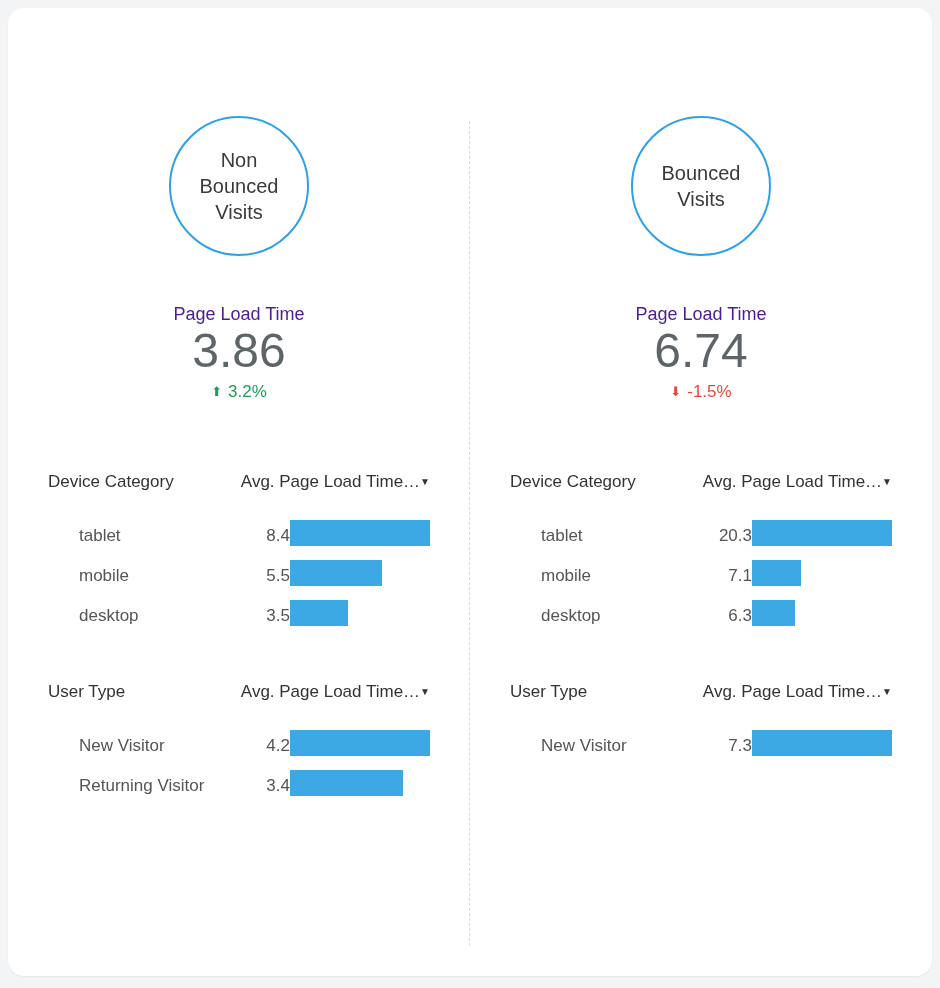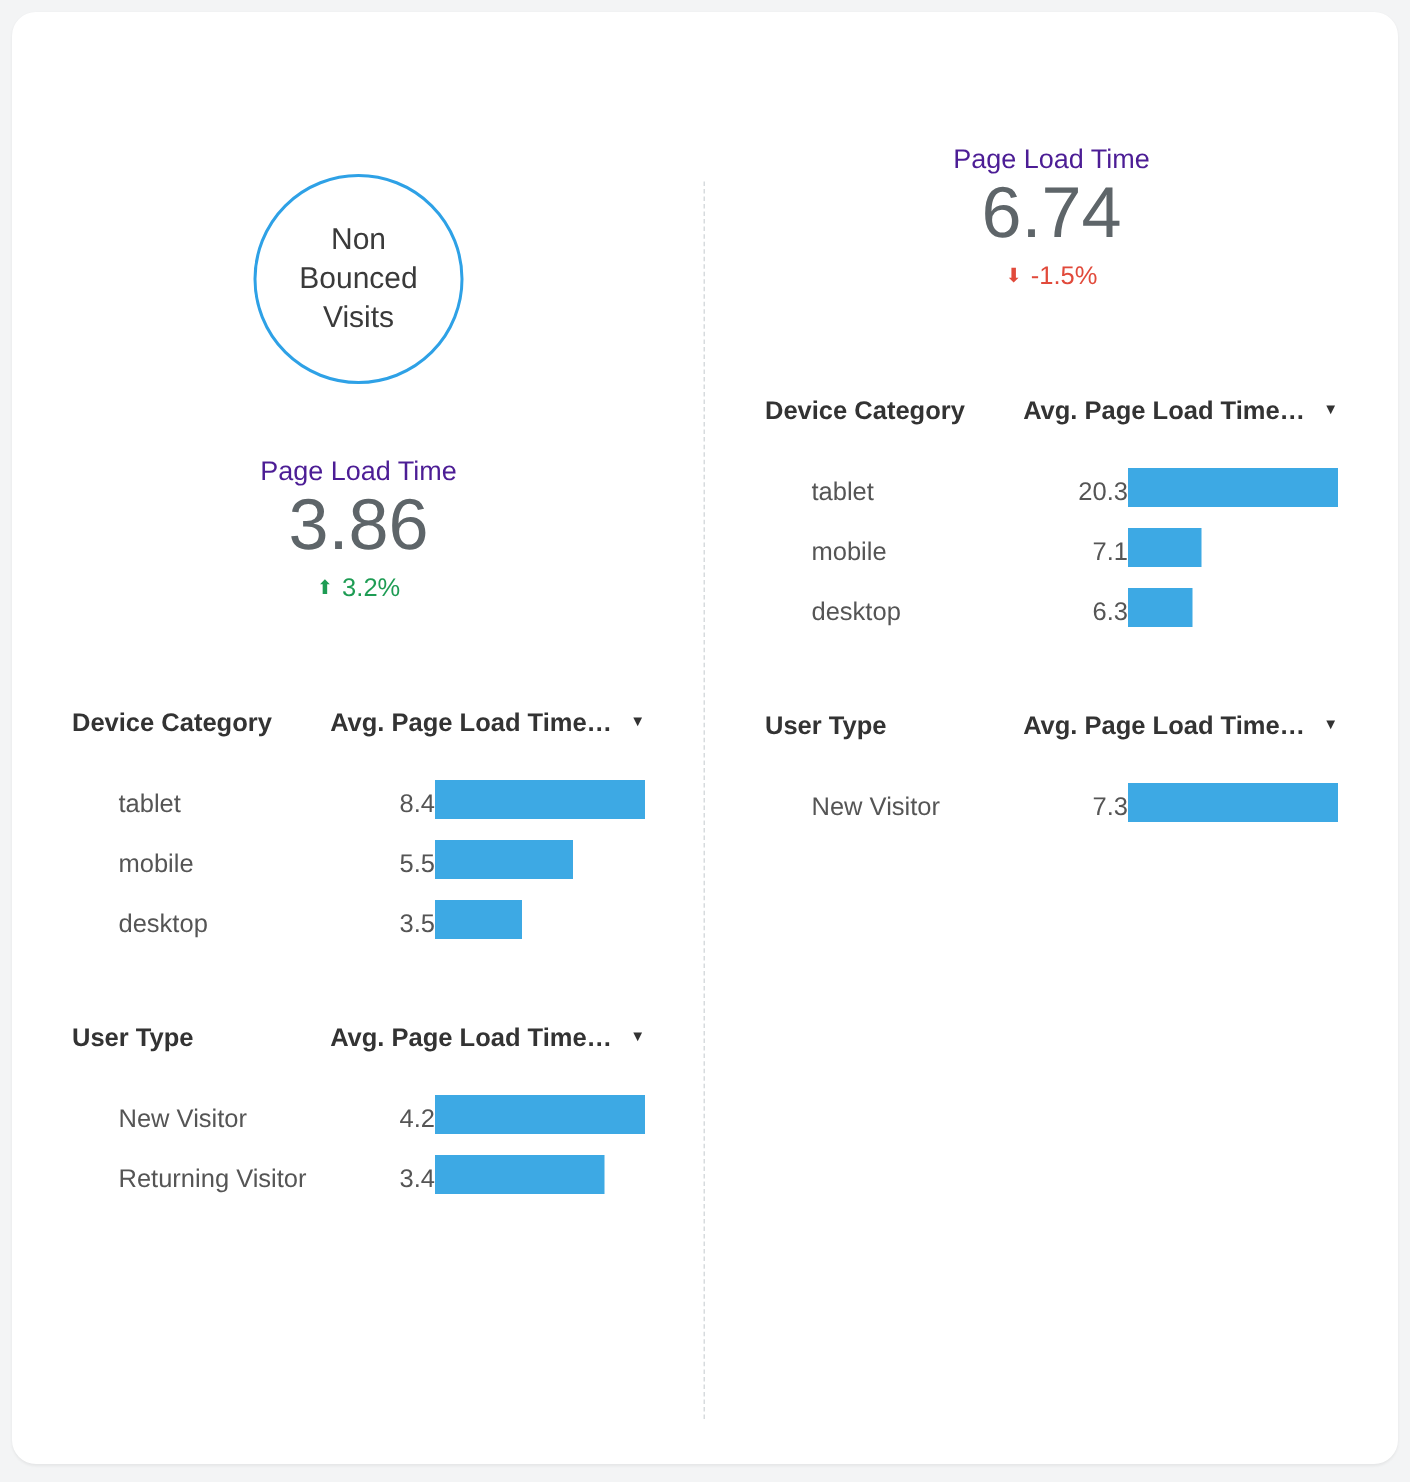--- a/index.html
+++ b/index.html
@@ -101,41 +101,41 @@
   .delta-up { color: #1e9c54; }
   .delta-down { color: #e14a3b; }
   .delta-icon { font-size: 13px; display: inline-block; }
 
   .table {
     margin-bottom: 56px;
   }
   .table-head {
     display: flex;
     align-items: center;
-    font-weight: 700;
+    font-weight: 400;
     font-size: 17px;
     color: #333;
     margin-bottom: 14px;
   }
   .col-label {
     flex: 0 0 165px;
     white-space: nowrap;
     overflow: hidden;
     text-overflow: ellipsis;
   }
   .col-value-head {
     flex: 1;
     text-align: right;
     white-space: nowrap;
     overflow: hidden;
     text-overflow: ellipsis;
     display: flex;
     justify-content: flex-end;
     align-items: center;
-    gap: 12px;
+    gap: 0;
   }
   .sort-caret {
     font-size: 10px;
     line-height: 1;
   }
   .row {
     display: flex;
     align-items: flex-end;
     height: 40px;
     font-size: 17px;
@@ -244,20 +244,25 @@
               <div class="row-value">3.4</div>
               <div class="row-bar-cell">
                 <div class="row-bar" style="width: 80.9524%;"></div>
               </div>
             </div>
           </div>
       </div>
     </div>
 
     <div class="panel">
+      <div class="circle-wrap">
+        <div class="circle">
+          <span>Bounced Visits</span>
+        </div>
+      </div>
 
       <div class="metric">
         <div class="metric-label">Page Load Time</div>
         <div class="metric-value">6.74</div>
         <div class="metric-delta delta-down">
           <span class="delta-icon">⬇︎</span>
           <span>-1.5%</span>
         </div>
       </div>
 

